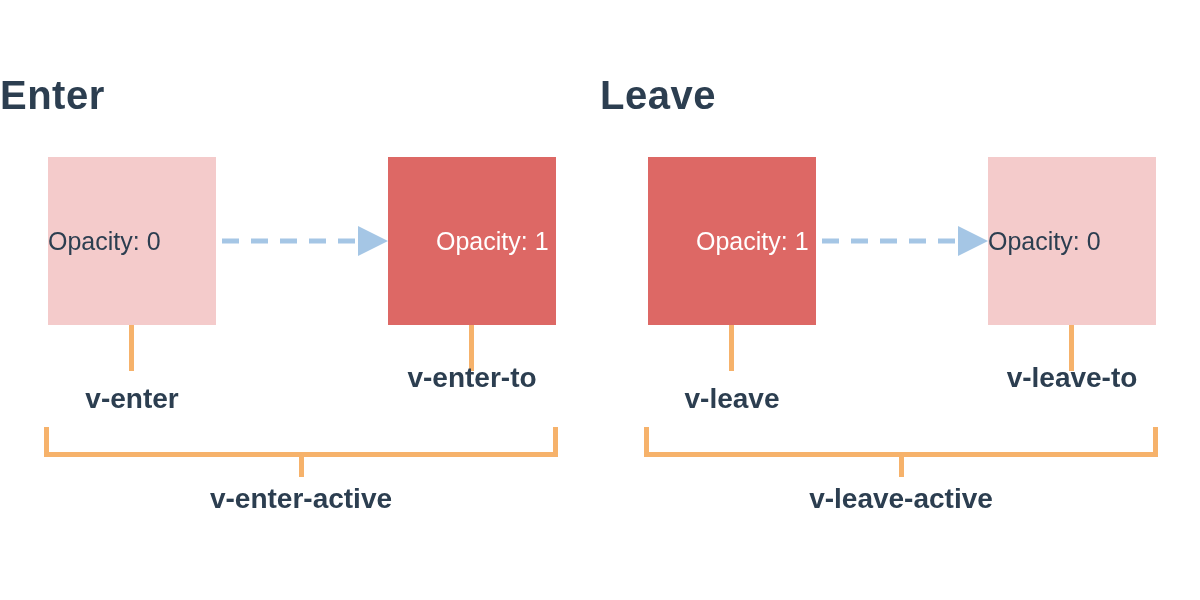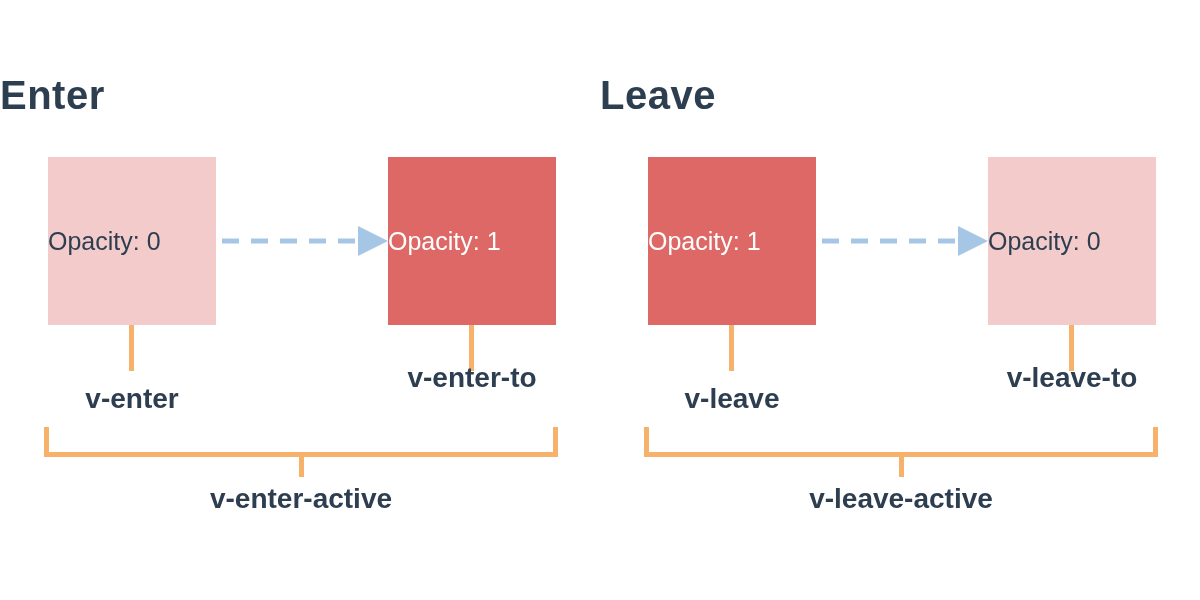--- a/index.html
+++ b/index.html
@@ -33,21 +33,21 @@
   }
 
   .box{
     position:absolute;top:157px;width:168px;height:168px;
     display:flex;align-items:center;justify-content:flex-start;
     font-size:25px;
   }
   .box--from{left:48px;}
   .box--to{left:388px;}
   .box--faded{background:var(--box-faded);color:var(--text-dark);}
-  .box--solid{background:var(--box-solid);color:var(--text-light);}
+  .box--solid{background:var(--box-solid);color:var(--text-light);padding-left:48px;}
 
   .arrow{position:absolute;left:218px;top:219px;width:172px;height:44px;}
 
   .stub{
     position:absolute;top:325px;width:5px;height:46px;
     background:var(--bracket);
   }
   .stub--from{left:129px;}
   .stub--to{left:469px;}
 

